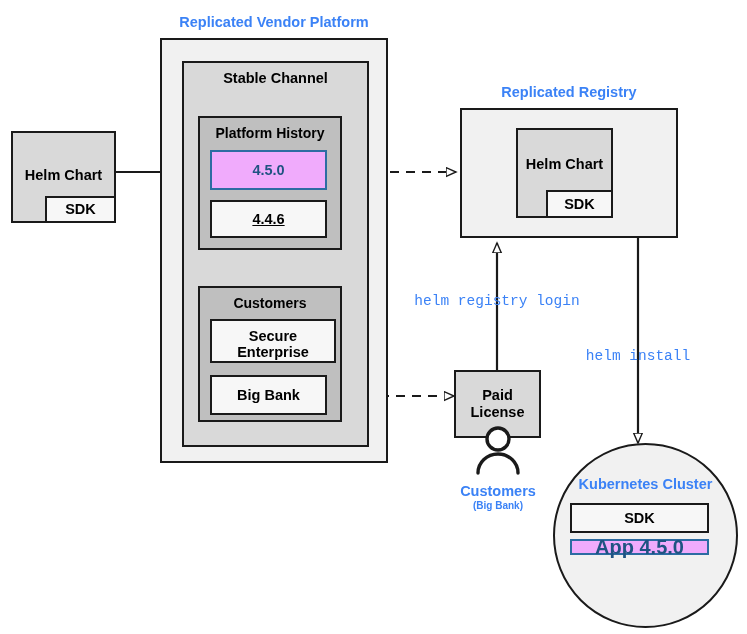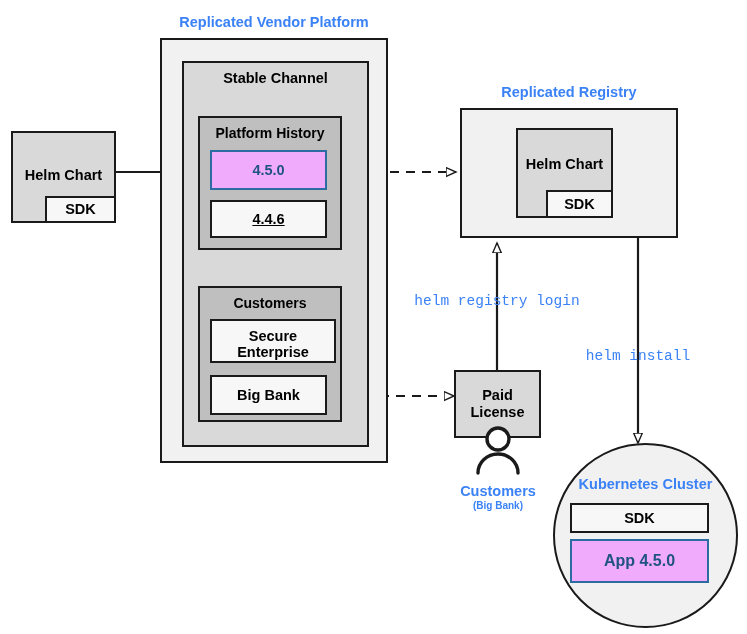--- a/index.html
+++ b/index.html
@@ -172,17 +172,17 @@
   <div class="free-label" style="left:440px; top:500px; width:116px; font-size:10px;">(Big Bank)</div>
 
   <div class="circle fill-circle" style="left:553px; top:443px; width:185px; height:185px;"></div>
 
   <div class="free-label" style="left:553px; top:476px; width:185px; font-size:14.5px;">Kubernetes Cluster</div>
 
   <div class="box fill-white" style="left:570px; top:503px; width:139px; height:30px; font-size:14.5px;">
     <span>SDK</span>
   </div>
 
-  <div class="box fill-blue" style="left:570px; top:539px; width:139px; height:44px; font-size:16px;">
+  <div class="box fill-blue" style="left:570px; top:539px; width:139px; height:16px; font-size:20px;">
     <span>App 4.5.0</span>
   </div>
 
 </div>
 
 </body></html>

